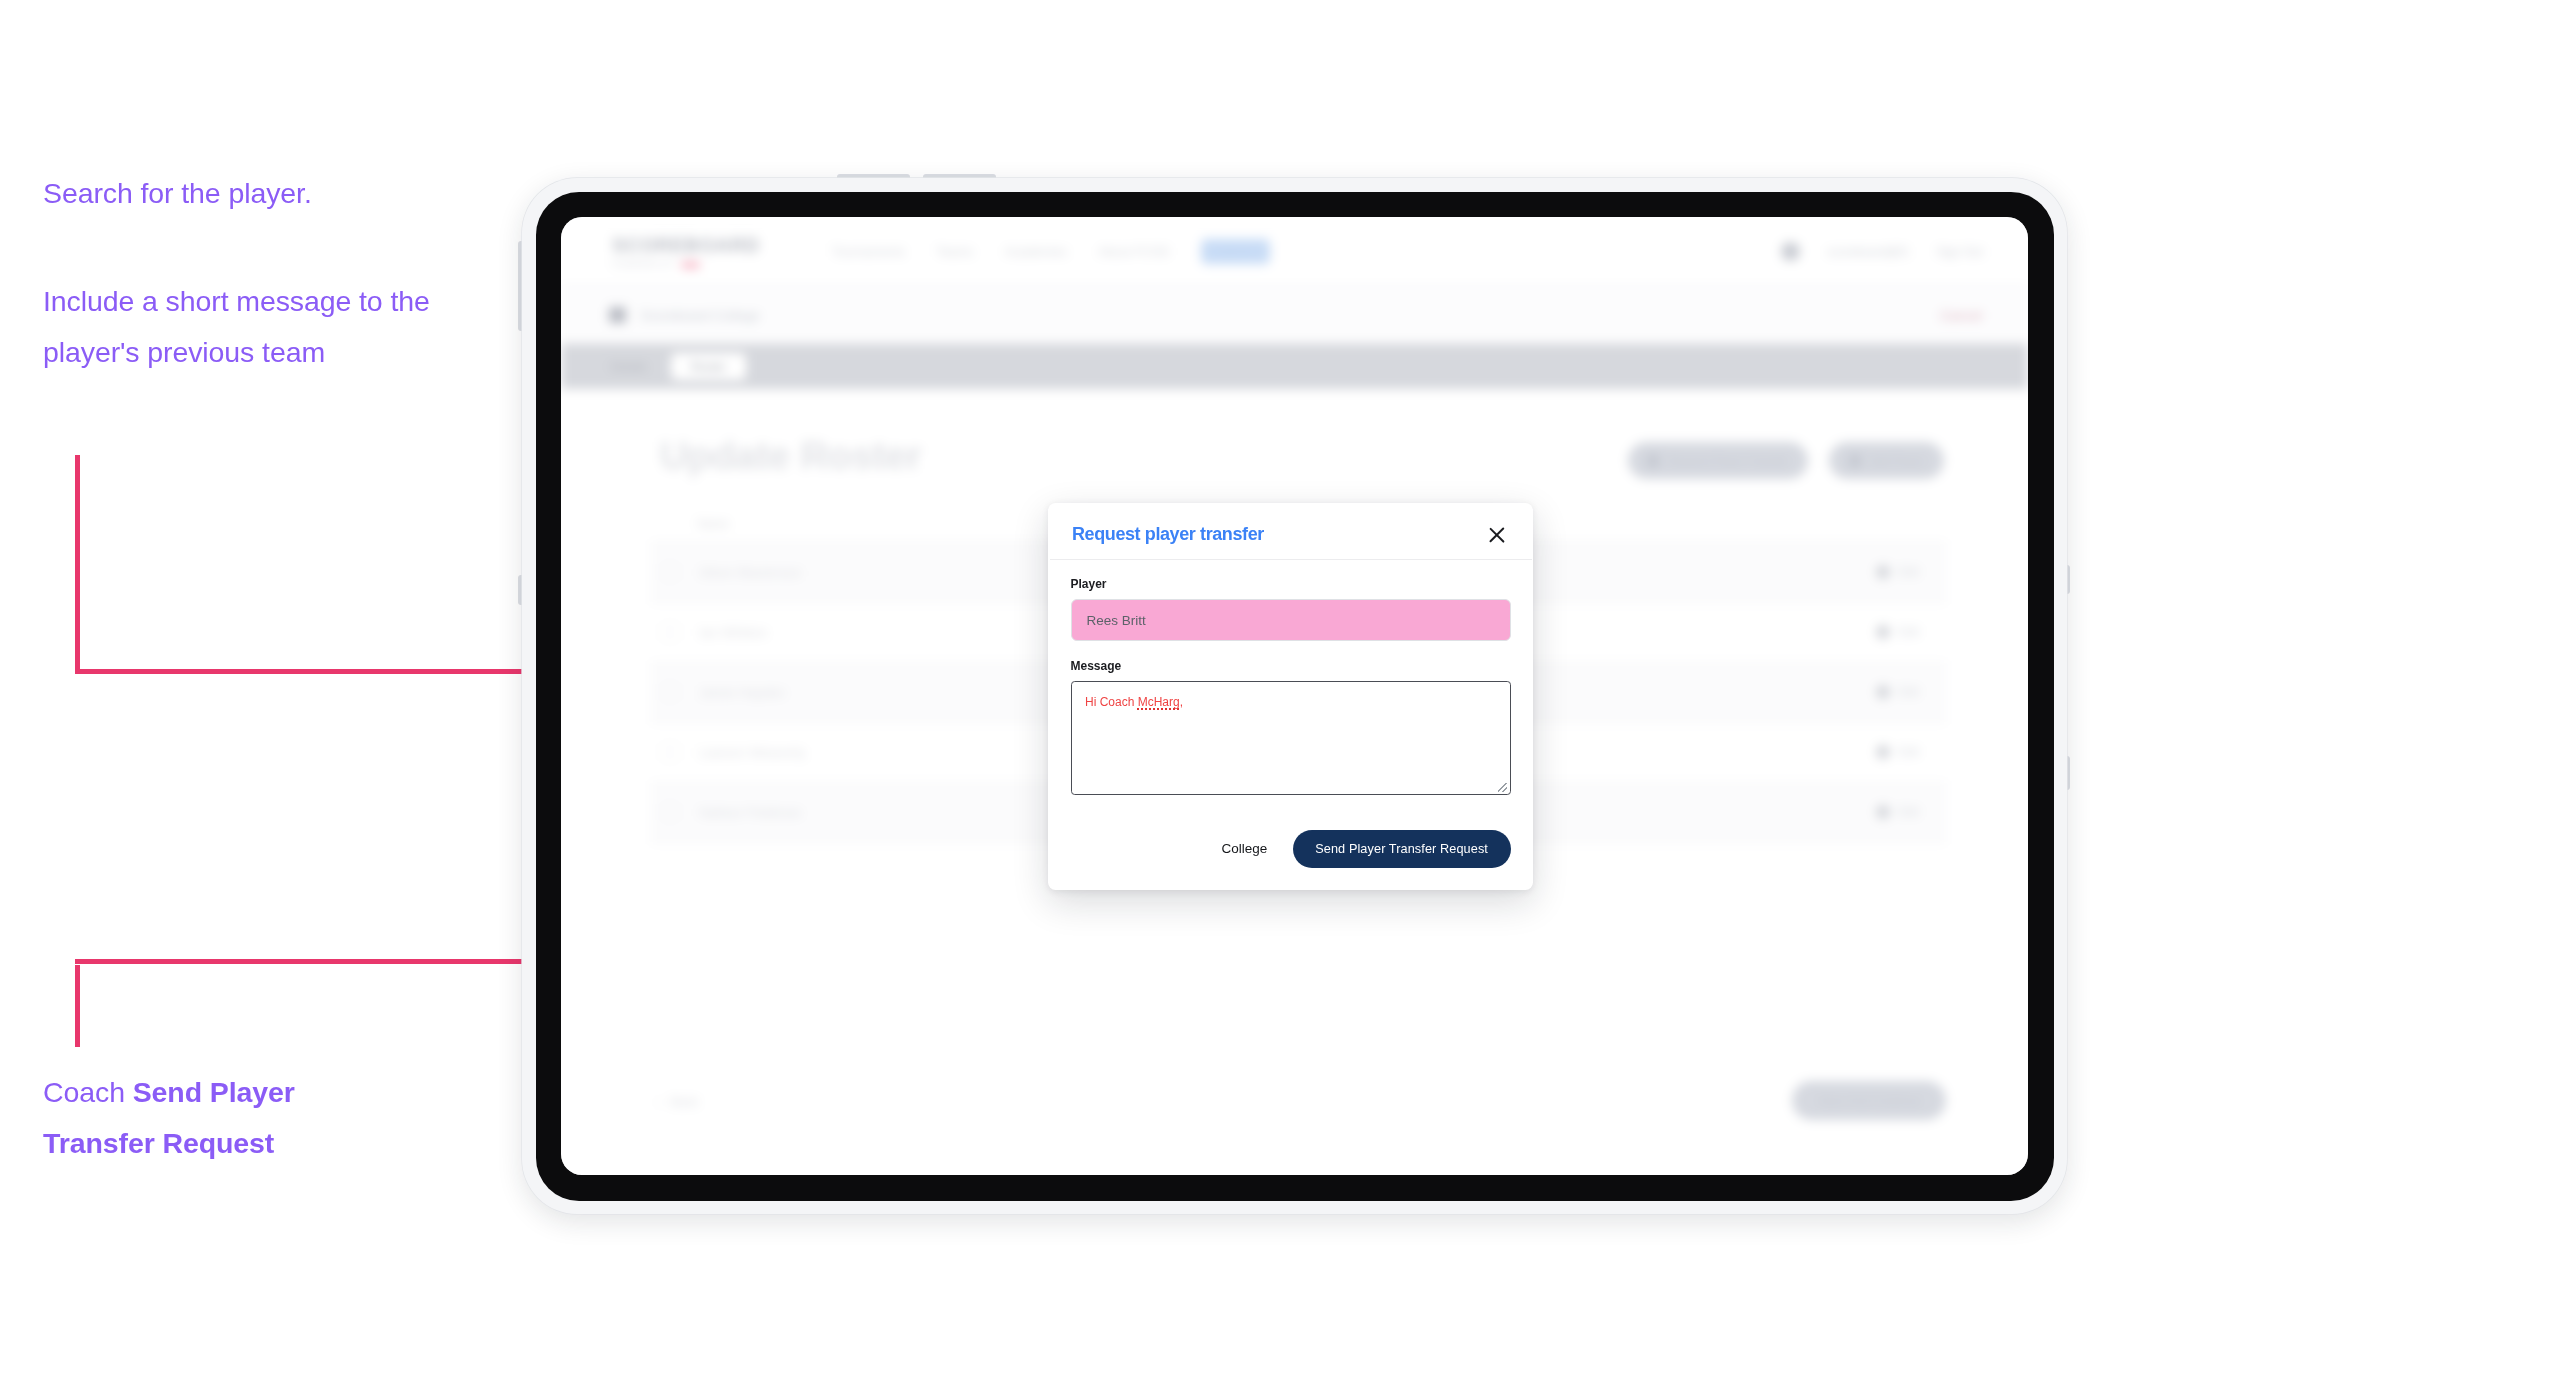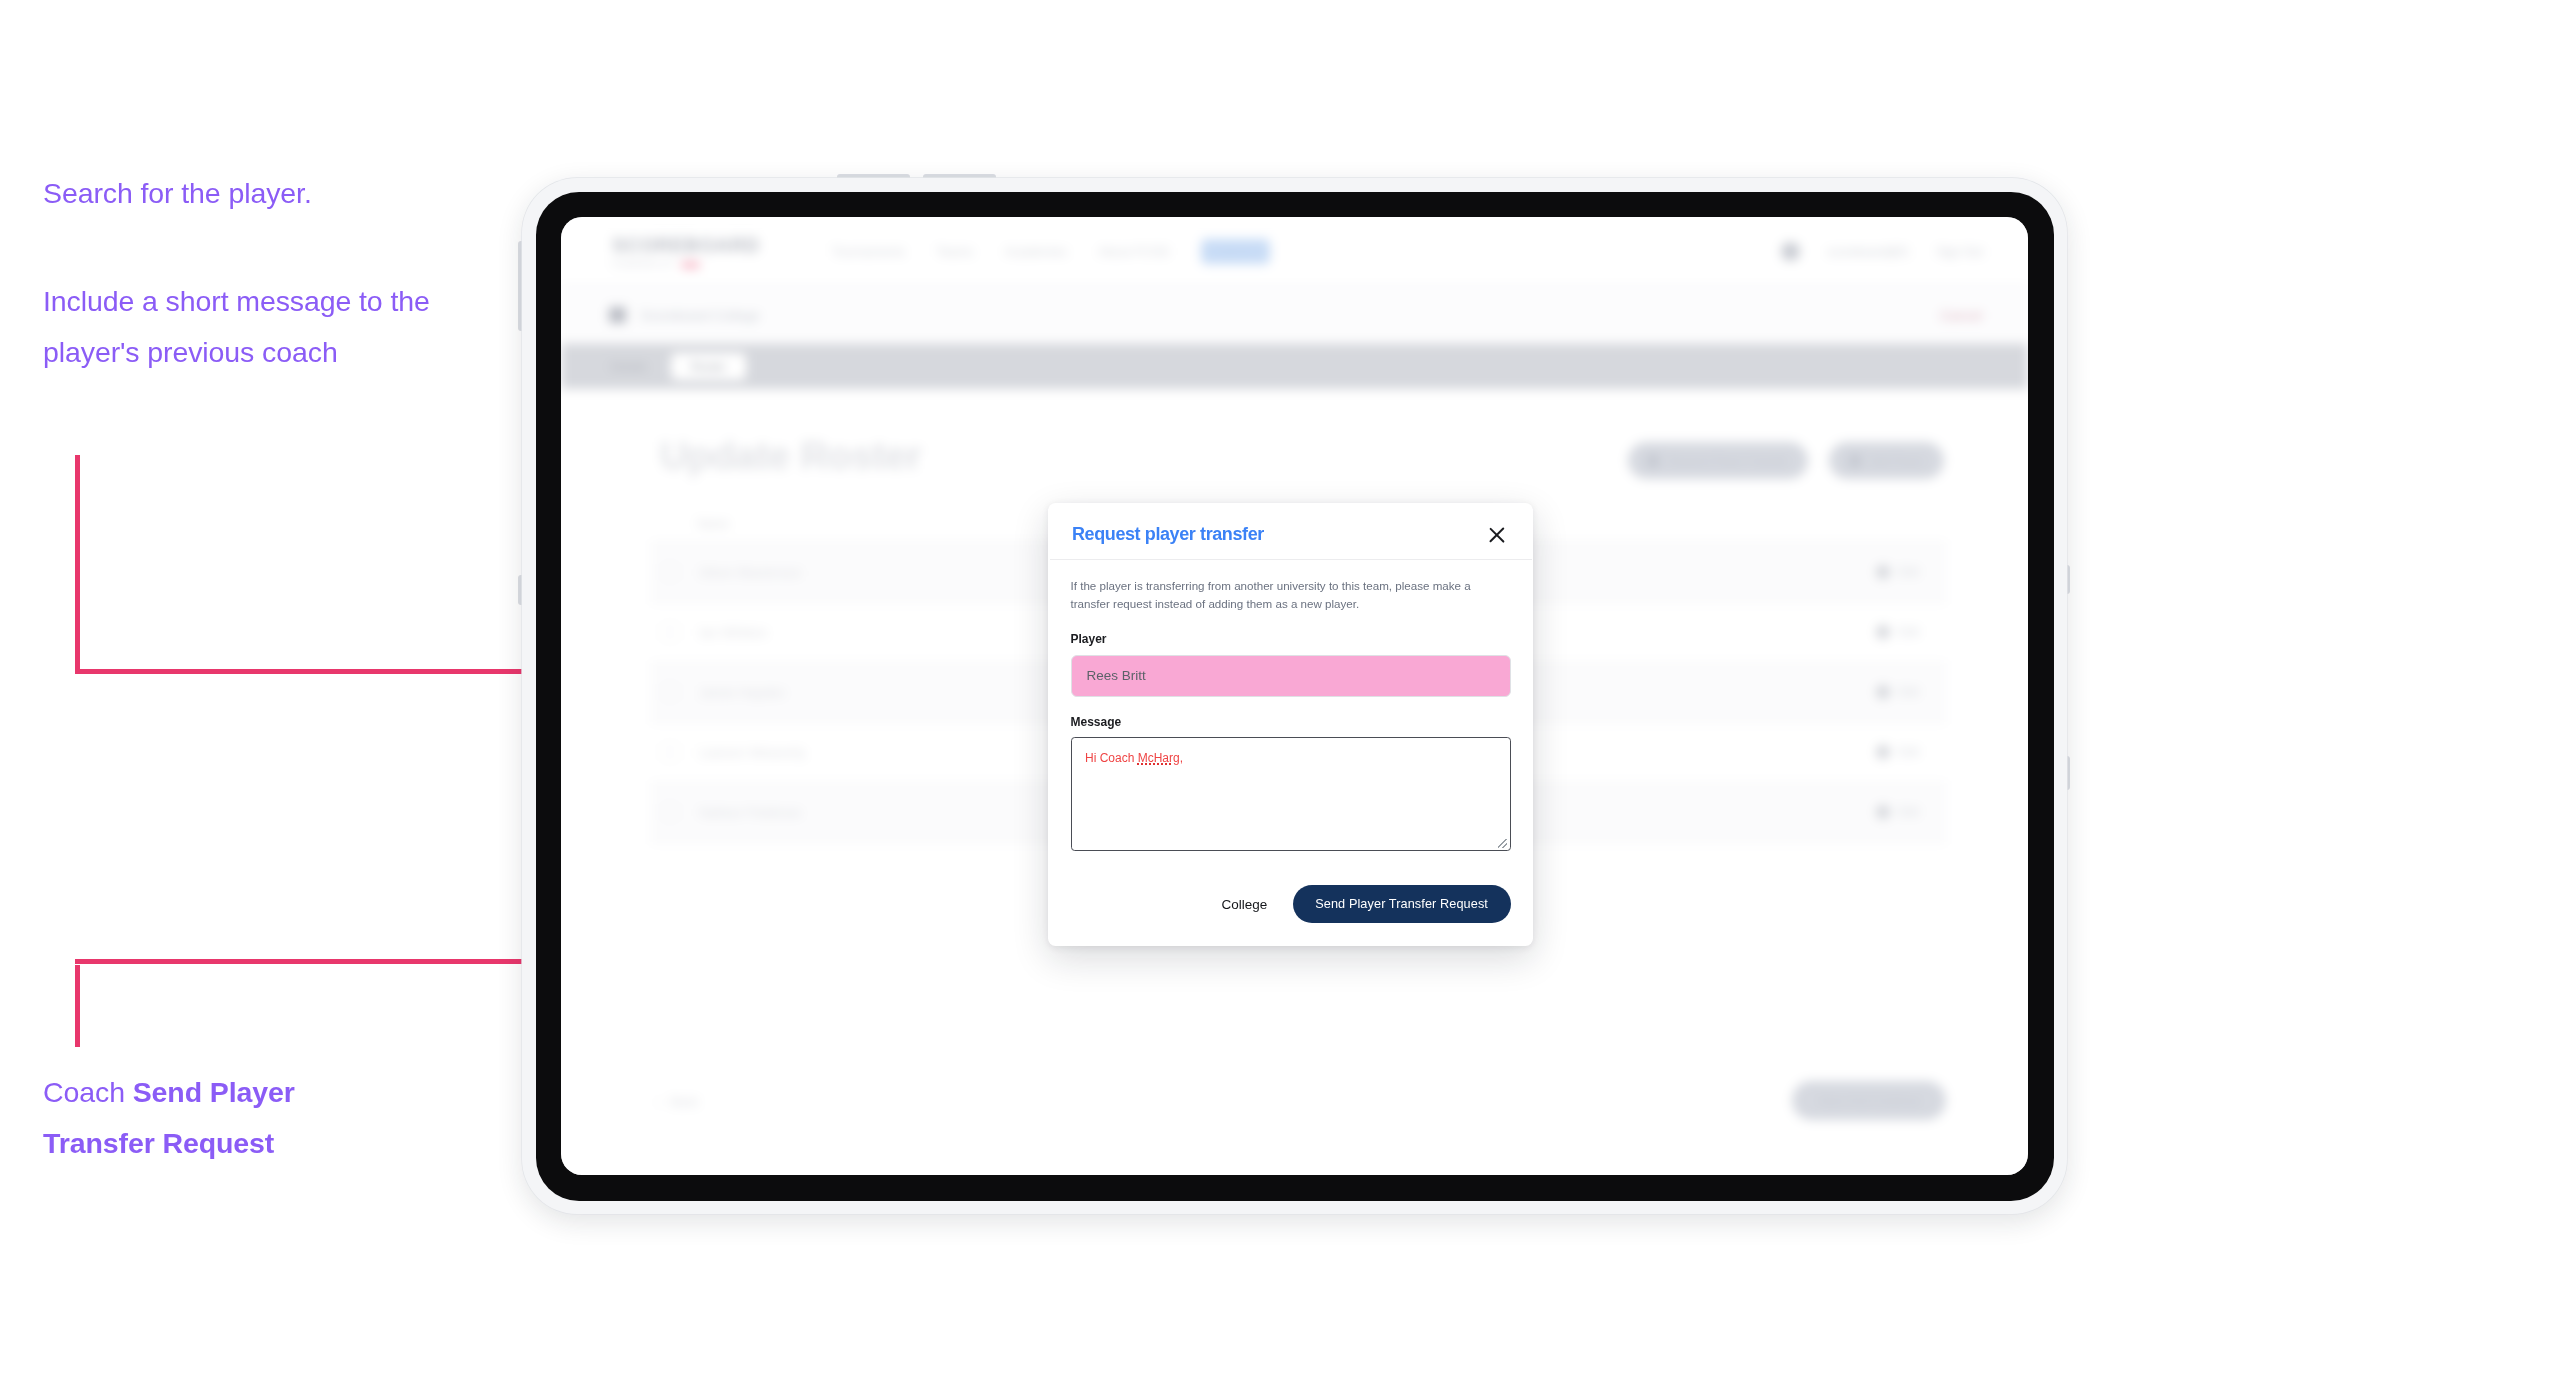--- a/index.html
+++ b/index.html
@@ -244,21 +244,21 @@
     letter-spacing: 0.1px;
   }
 </style>
 </head>
 <body>
 
 <div class="page">
 
   <div class="anno" id="anno-1">Search for the player.</div>
 
-  <div class="anno" id="anno-2">Include a short message to the player's previous coach</div>
+  <div class="anno" id="anno-2">Include a short message to the player's previous team</div>
 
   <div class="anno" id="anno-3">
     <span>Coach </span><span class="bold">Send Player Transfer Request</span>
   </div>
 
   <div class="pink-line" id="a1-vert"></div>
   <div class="pink-line" id="a1-horz"></div>
   <svg class="arrow-head" id="a1-head" viewBox="0 0 62 62">
     <path d="M22 10 L46 31 L22 52" fill="none" stroke="#e8376c" stroke-width="7" stroke-linecap="round" stroke-linejoin="round"></path>
   </svg>
@@ -389,21 +389,20 @@
   </div>
 
   <div class="modal">
 
     <div class="modal-head">
       <div class="modal-title">Request player transfer</div>
       <div class="close-btn"></div>
     </div>
 
     <div class="modal-body">
-      <div class="modal-desc">If the player is transferring from another university to this team, please make a transfer request instead of adding them as a new player.</div>
 
       <div class="field-label">Player</div>
       <div class="player-input">Rees Britt</div>
 
       <div class="msg-wrap">
         <div class="field-label">Message</div>
         <div class="msg-box">
           <div><span>Hi Coach </span><span class="spell">McHarg</span><span>,</span></div>
           <div style="height:22.5px"></div>
           <div class="resize-grip"></div>

